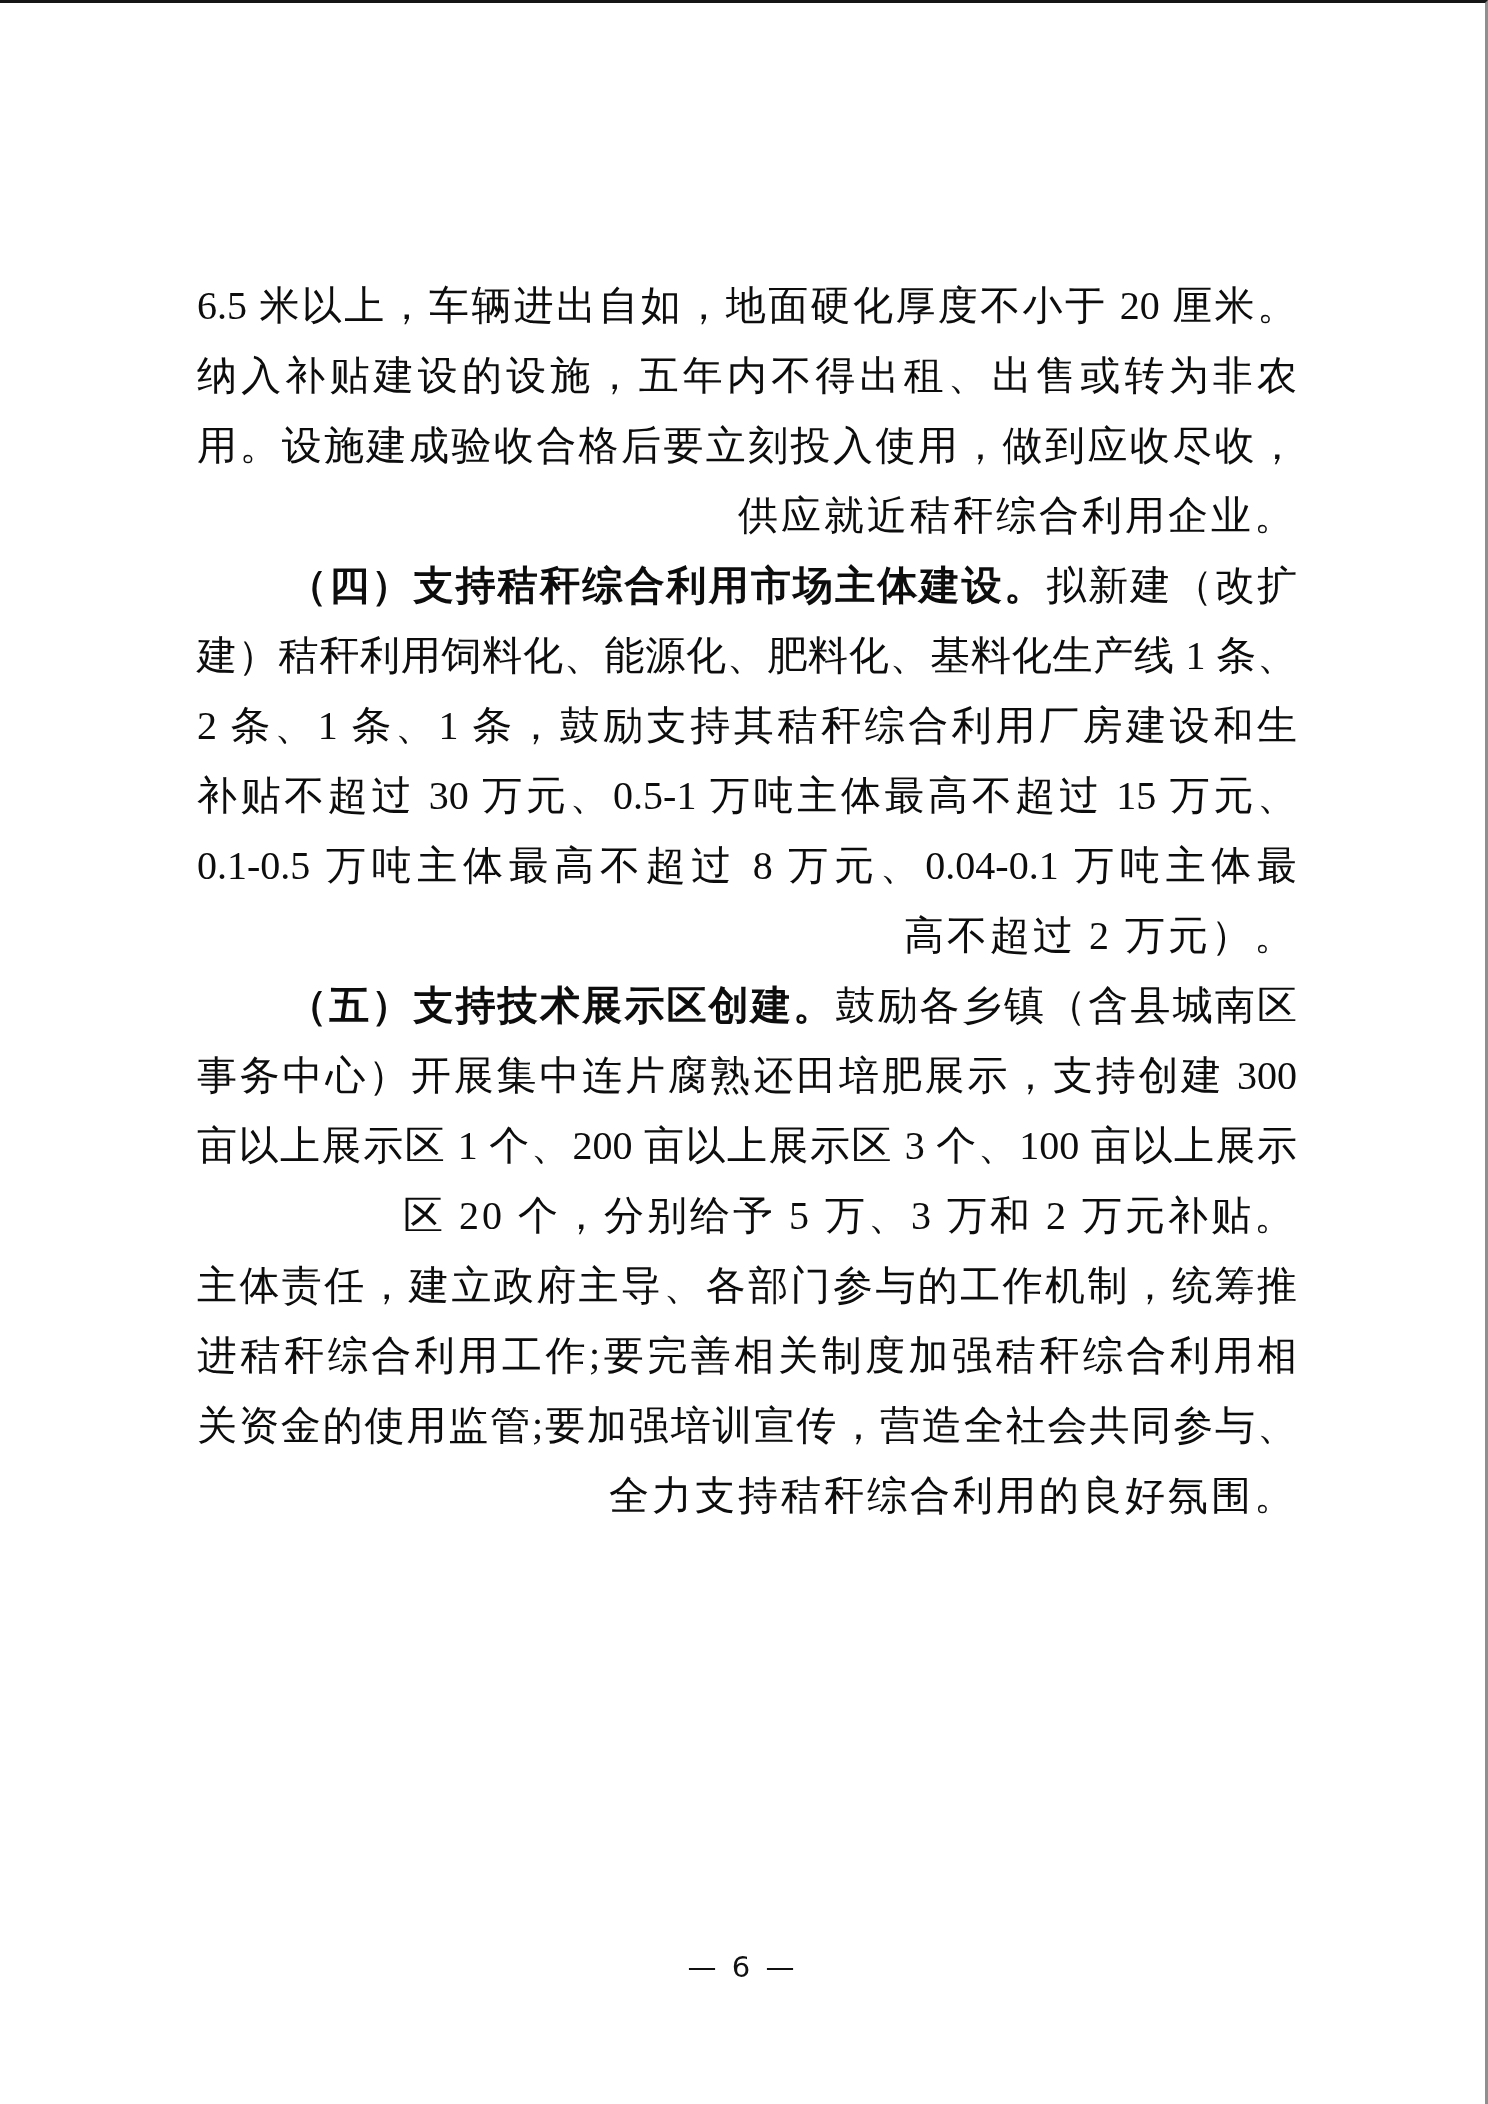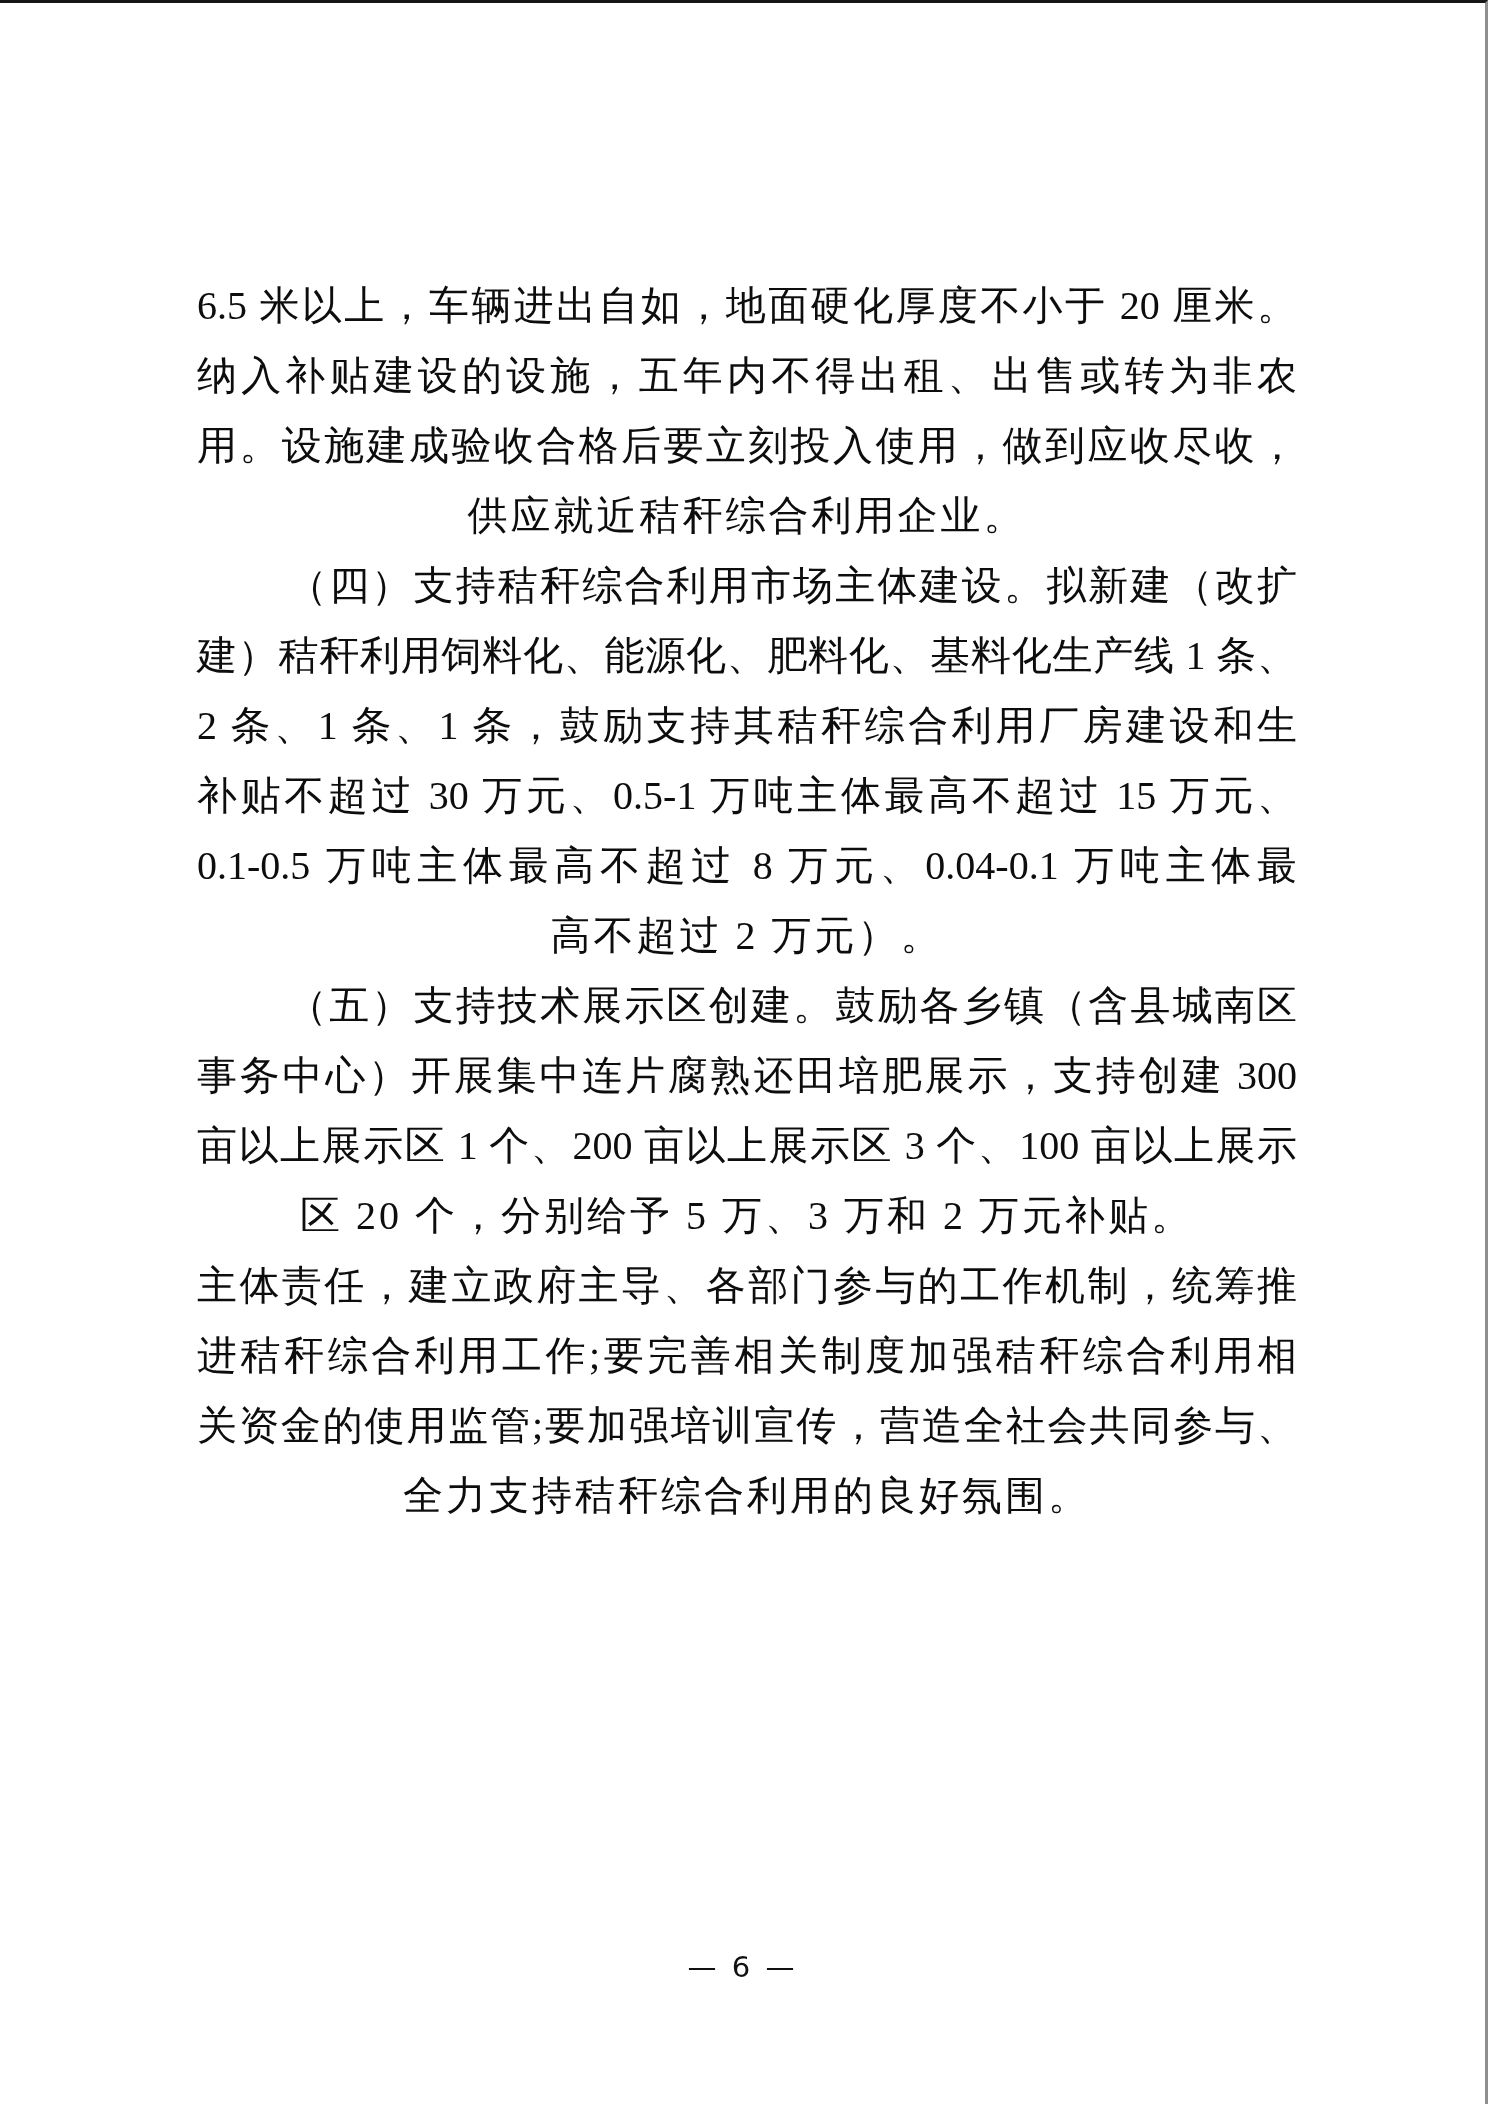--- a/index.html
+++ b/index.html
@@ -20,31 +20,31 @@
     left: 197px;
     top: 268px;
     width: 1100px;
   }
   .line {
     height: 70px;
     line-height: 70px;
     font-size: 40px;
     letter-spacing: 3px;
     white-space: nowrap;
-    text-align: center;
+    text-align: right;
   }
   .line.fill {
     letter-spacing: 0;
     white-space: normal;
     text-align: justify;
     text-align-last: justify;
     text-justify: inter-character;
   }
   .line.indent { padding-left: 90px; }
-  .seg.lead { font-weight: 400; }
+  .seg.lead { font-weight: 700; }
   .seg.heading {
     font-family: "Liberation Sans", "DejaVu Sans", sans-serif;
     font-weight: 700;
     font-size: 44px;
     letter-spacing: 5px;
   }
   .footer {
     position: absolute;
     left: 0;
     top: 1940px;

